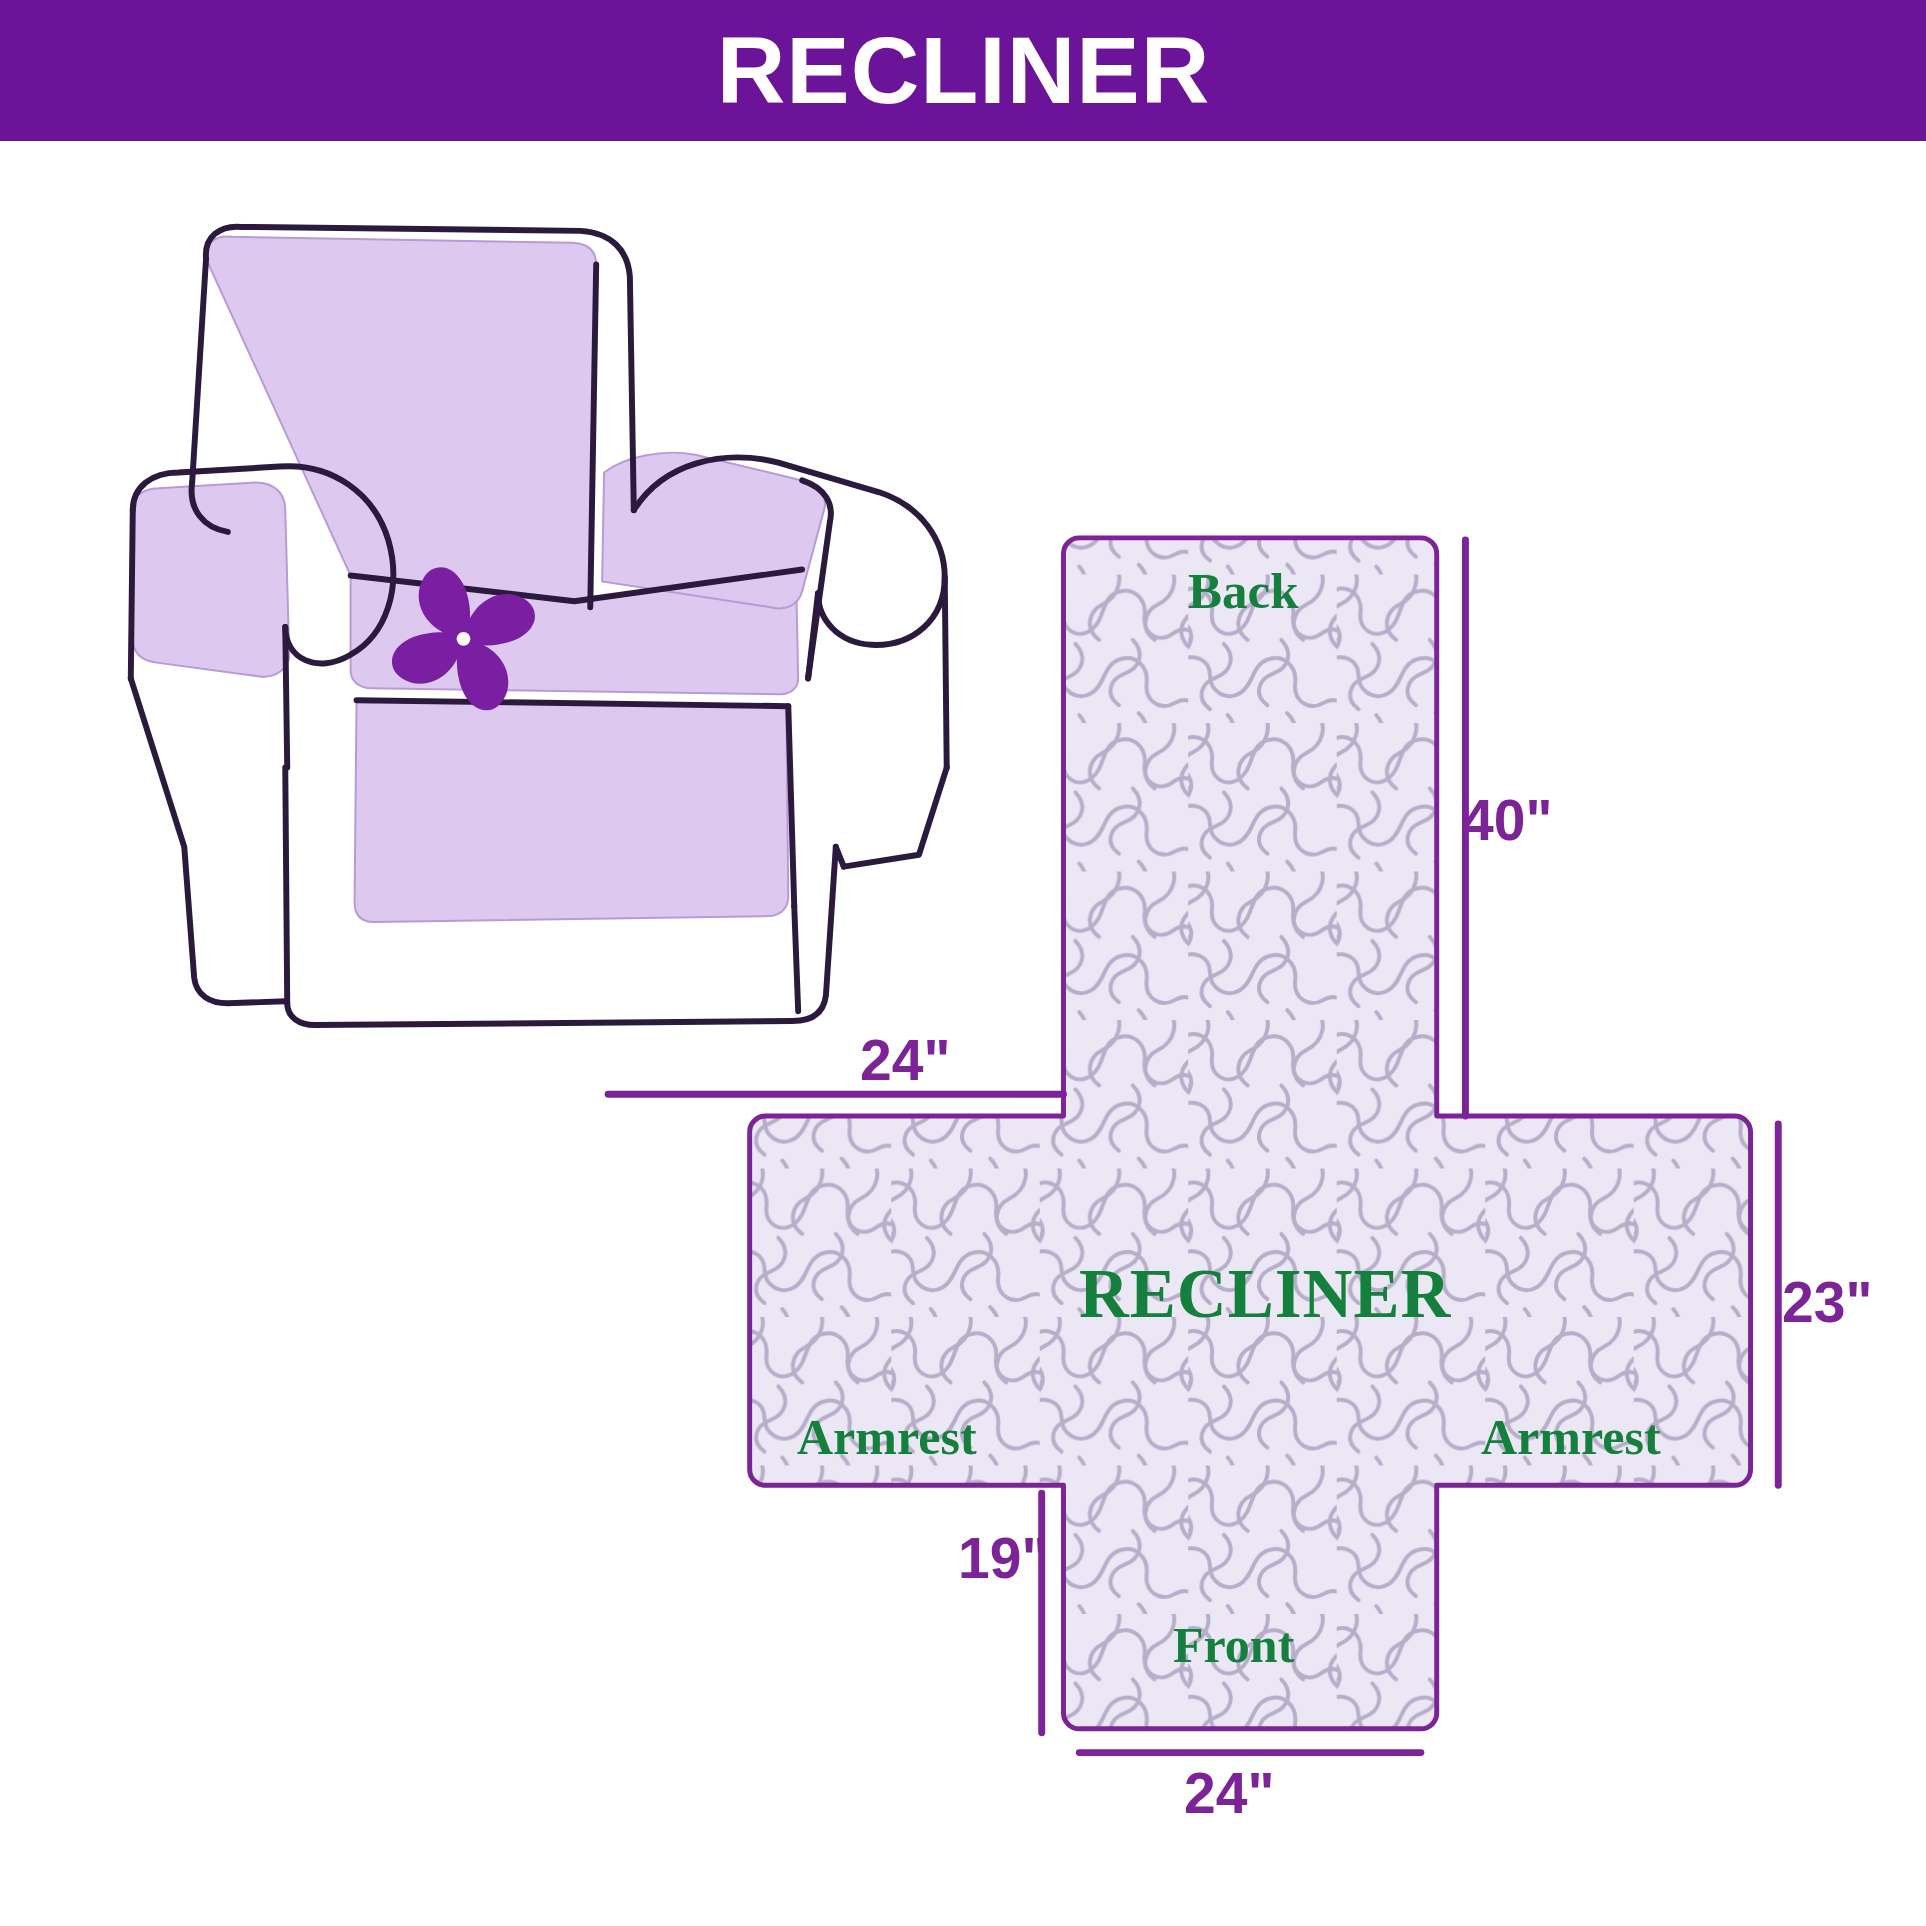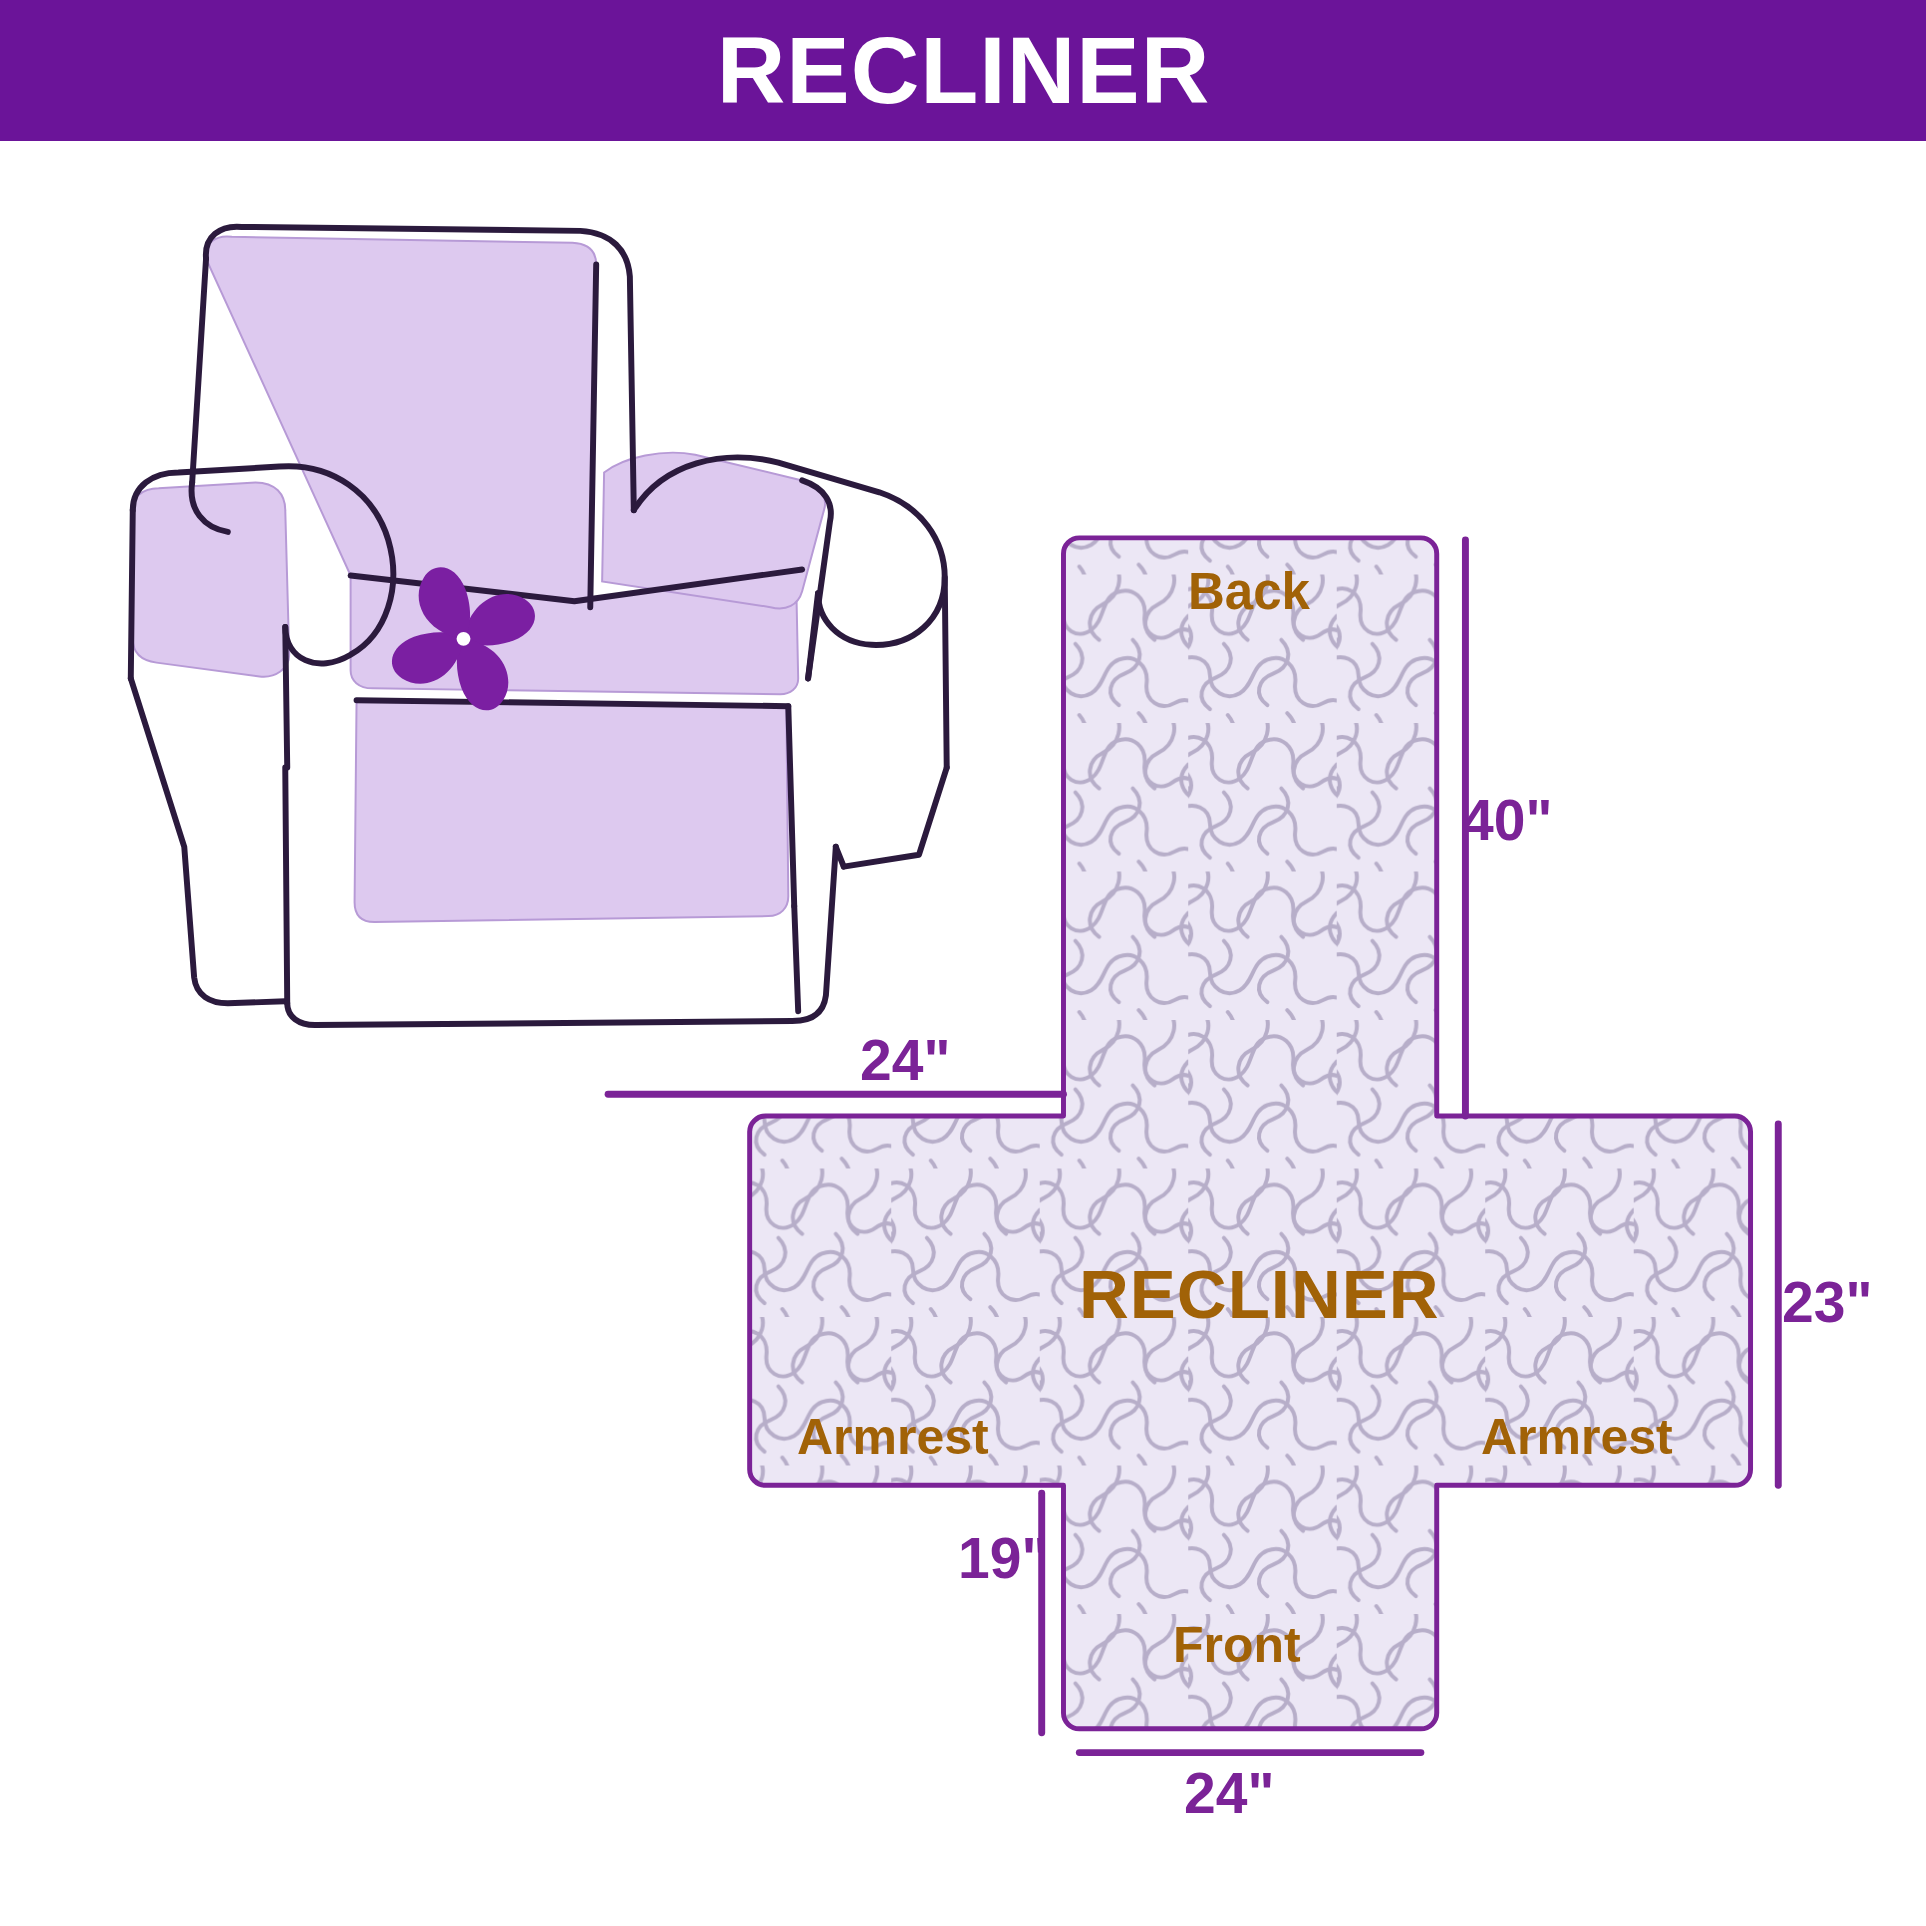--- a/index.html
+++ b/index.html
@@ -21,22 +21,22 @@
   .diagram svg{display:block;width:100%;height:100%;}
 
   .dim-label{position:absolute;color:#7b2397;font-weight:bold;
              font-family:"Liberation Sans",sans-serif;white-space:nowrap;}
   .dim-40{left:1462px;top:787px;font-size:57px;}
   .dim-24t{left:860px;top:1027px;font-size:57px;}
   .dim-23{left:1782px;top:1269px;font-size:57px;}
   .dim-19{left:958px;top:1525px;font-size:57px;}
   .dim-24b{left:1184px;top:1760px;font-size:57px;}
 
-  .panel-label{position:absolute;color:#a16207;font-weight:bold;
-               font-family:Liberation Sans, sans-serif;white-space:nowrap;}
+  .panel-label{position:absolute;color:#15803d;font-weight:bold;
+               font-family:Liberation Serif, serif;white-space:nowrap;}
   .lbl-back{left:1188px;top:562px;font-size:51px;}
   .lbl-recliner{left:1079px;top:1255px;font-size:69px;letter-spacing:1px;}
   .lbl-arm-l{left:797px;top:1408px;font-size:50px;}
   .lbl-arm-r{left:1481px;top:1408px;font-size:50px;}
   .lbl-front{left:1173px;top:1604px;font-size:50px;margin-top:12px;}
 </style>
 </head>
 <body>
 
 <div id="page">

